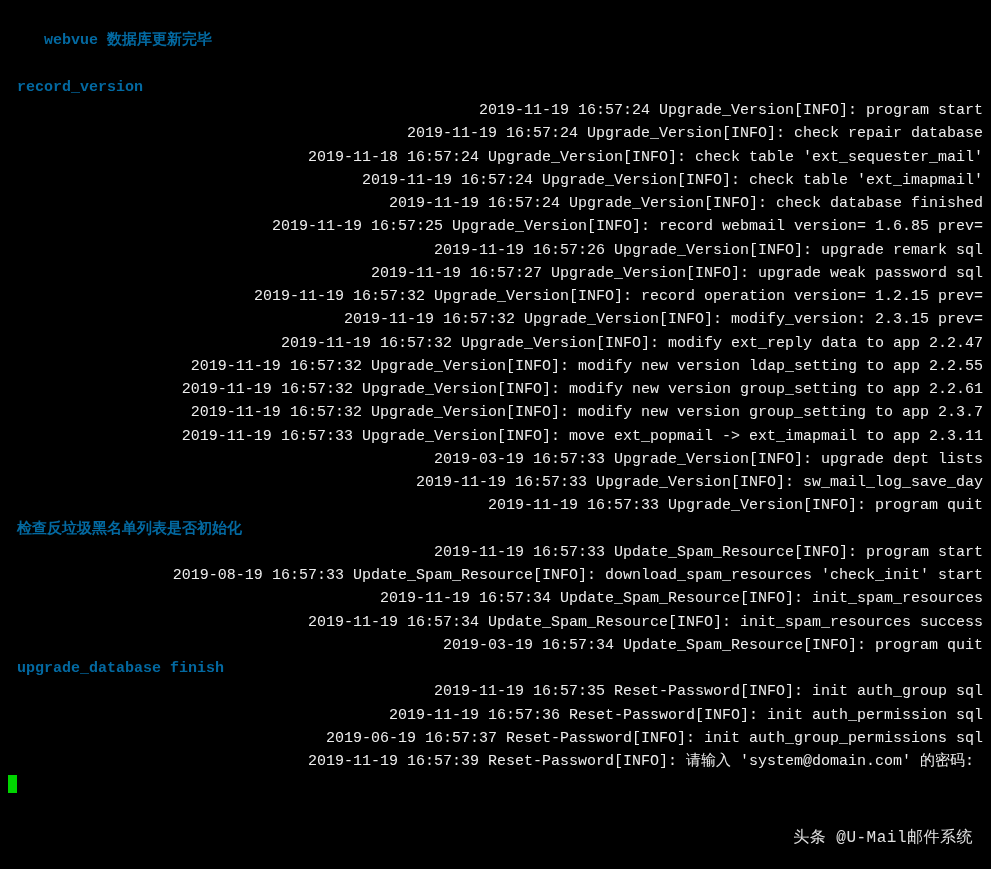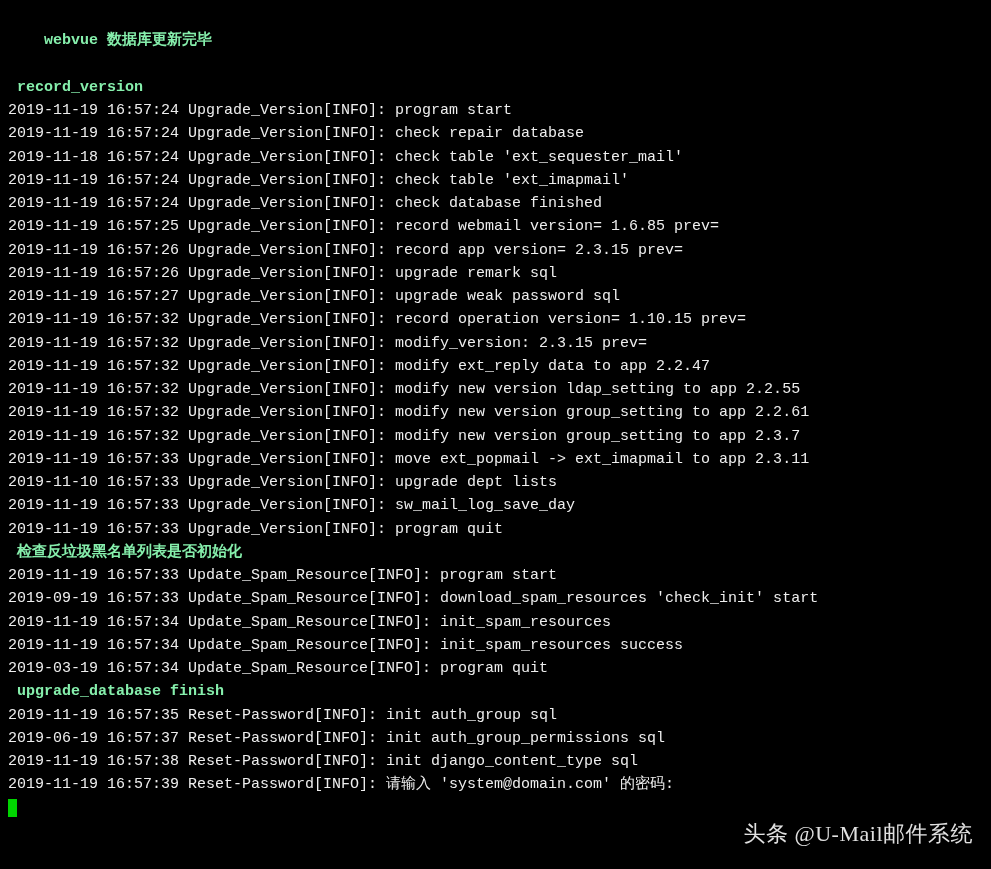--- a/index.html
+++ b/index.html
@@ -9,36 +9,36 @@
       font-family: "Courier New", Consolas, monospace;
       font-size: 15px;
       line-height: 1.55;
       padding: 6px 8px;
       width: 991px;
       height: 869px;
       overflow: hidden;
       position: relative;
     }
     .line { white-space: pre; }
-    .green { color: #86efac; font-weight: bold; }
-    .white { color: #eee; }
+    .green { color: #0369a1; font-weight: bold; }
+    .white { color: #eee; text-align: right; }
     .cursor {
       display: inline-block;
       width: 9px;
       height: 18px;
       background: #00d400;
       vertical-align: text-bottom;
     }
     .watermark {
       position: absolute;
       right: 18px;
       bottom: 18px;
       color: rgba(255,255,255,0.88);
-      font-family: Liberation Serif, serif;
-      font-size: 22px;
+      font-family: Liberation Mono, monospace;
+      font-size: 16px;
       letter-spacing: 0.5px;
       pointer-events: none;
     }
     #terminal { position: relative; }
   </style>
 </head>
 <body>
 
 <div id="terminal">
 
@@ -48,51 +48,50 @@
 
   <div class="line green"> record_version</div>
 
   <div id="upgrade-block">
       <div class="line white">2019-11-19 16:57:24 Upgrade_Version[INFO]: program start</div>
       <div class="line white">2019-11-19 16:57:24 Upgrade_Version[INFO]: check repair database</div>
       <div class="line white">2019-11-18 16:57:24 Upgrade_Version[INFO]: check table 'ext_sequester_mail'</div>
       <div class="line white">2019-11-19 16:57:24 Upgrade_Version[INFO]: check table 'ext_imapmail'</div>
       <div class="line white">2019-11-19 16:57:24 Upgrade_Version[INFO]: check database finished</div>
       <div class="line white">2019-11-19 16:57:25 Upgrade_Version[INFO]: record webmail version= 1.6.85 prev=</div>
-      <div class="line white">2019-11-19 16:57:26 Upgrade_Version[INFO]: record app version= 2.3.15 prev=</div>
       <div class="line white">2019-11-19 16:57:26 Upgrade_Version[INFO]: upgrade remark sql</div>
       <div class="line white">2019-11-19 16:57:27 Upgrade_Version[INFO]: upgrade weak password sql</div>
-      <div class="line white">2019-11-19 16:57:32 Upgrade_Version[INFO]: record operation version= 1.10.15 prev=</div>
+      <div class="line white">2019-11-19 16:57:32 Upgrade_Version[INFO]: record operation version= 1.2.15 prev=</div>
       <div class="line white">2019-11-19 16:57:32 Upgrade_Version[INFO]: modify_version: 2.3.15 prev=</div>
       <div class="line white">2019-11-19 16:57:32 Upgrade_Version[INFO]: modify ext_reply data to app 2.2.47</div>
       <div class="line white">2019-11-19 16:57:32 Upgrade_Version[INFO]: modify new version ldap_setting to app 2.2.55</div>
       <div class="line white">2019-11-19 16:57:32 Upgrade_Version[INFO]: modify new version group_setting to app 2.2.61</div>
       <div class="line white">2019-11-19 16:57:32 Upgrade_Version[INFO]: modify new version group_setting to app 2.3.7</div>
       <div class="line white">2019-11-19 16:57:33 Upgrade_Version[INFO]: move ext_popmail -&gt; ext_imapmail to app 2.3.11</div>
-      <div class="line white">2019-11-10 16:57:33 Upgrade_Version[INFO]: upgrade dept lists</div>
+      <div class="line white">2019-03-19 16:57:33 Upgrade_Version[INFO]: upgrade dept lists</div>
       <div class="line white">2019-11-19 16:57:33 Upgrade_Version[INFO]: sw_mail_log_save_day</div>
       <div class="line white">2019-11-19 16:57:33 Upgrade_Version[INFO]: program quit</div>
     </div>
 
   <div class="line green"> 检查反垃圾黑名单列表是否初始化</div>
 
   <div id="spam-block">
       <div class="line white">2019-11-19 16:57:33 Update_Spam_Resource[INFO]: program start</div>
-      <div class="line white">2019-09-19 16:57:33 Update_Spam_Resource[INFO]: download_spam_resources 'check_init' start</div>
+      <div class="line white">2019-08-19 16:57:33 Update_Spam_Resource[INFO]: download_spam_resources 'check_init' start</div>
       <div class="line white">2019-11-19 16:57:34 Update_Spam_Resource[INFO]: init_spam_resources</div>
       <div class="line white">2019-11-19 16:57:34 Update_Spam_Resource[INFO]: init_spam_resources success</div>
       <div class="line white">2019-03-19 16:57:34 Update_Spam_Resource[INFO]: program quit</div>
     </div>
 
   <div class="line green"> upgrade_database finish</div>
 
   <div id="reset-block">
       <div class="line white">2019-11-19 16:57:35 Reset-Password[INFO]: init auth_group sql</div>
+      <div class="line white">2019-11-19 16:57:36 Reset-Password[INFO]: init auth_permission sql</div>
       <div class="line white">2019-06-19 16:57:37 Reset-Password[INFO]: init auth_group_permissions sql</div>
-      <div class="line white">2019-11-19 16:57:38 Reset-Password[INFO]: init django_content_type sql</div>
       <div class="line white">2019-11-19 16:57:39 Reset-Password[INFO]: 请输入 'system@domain.com' 的密码: </div>
     </div>
 
   <div class="line"><span class="cursor"></span></div>
 
 </div>
 
 <div class="watermark">头条 @U-Mail邮件系统</div>
 
 </body></html>

